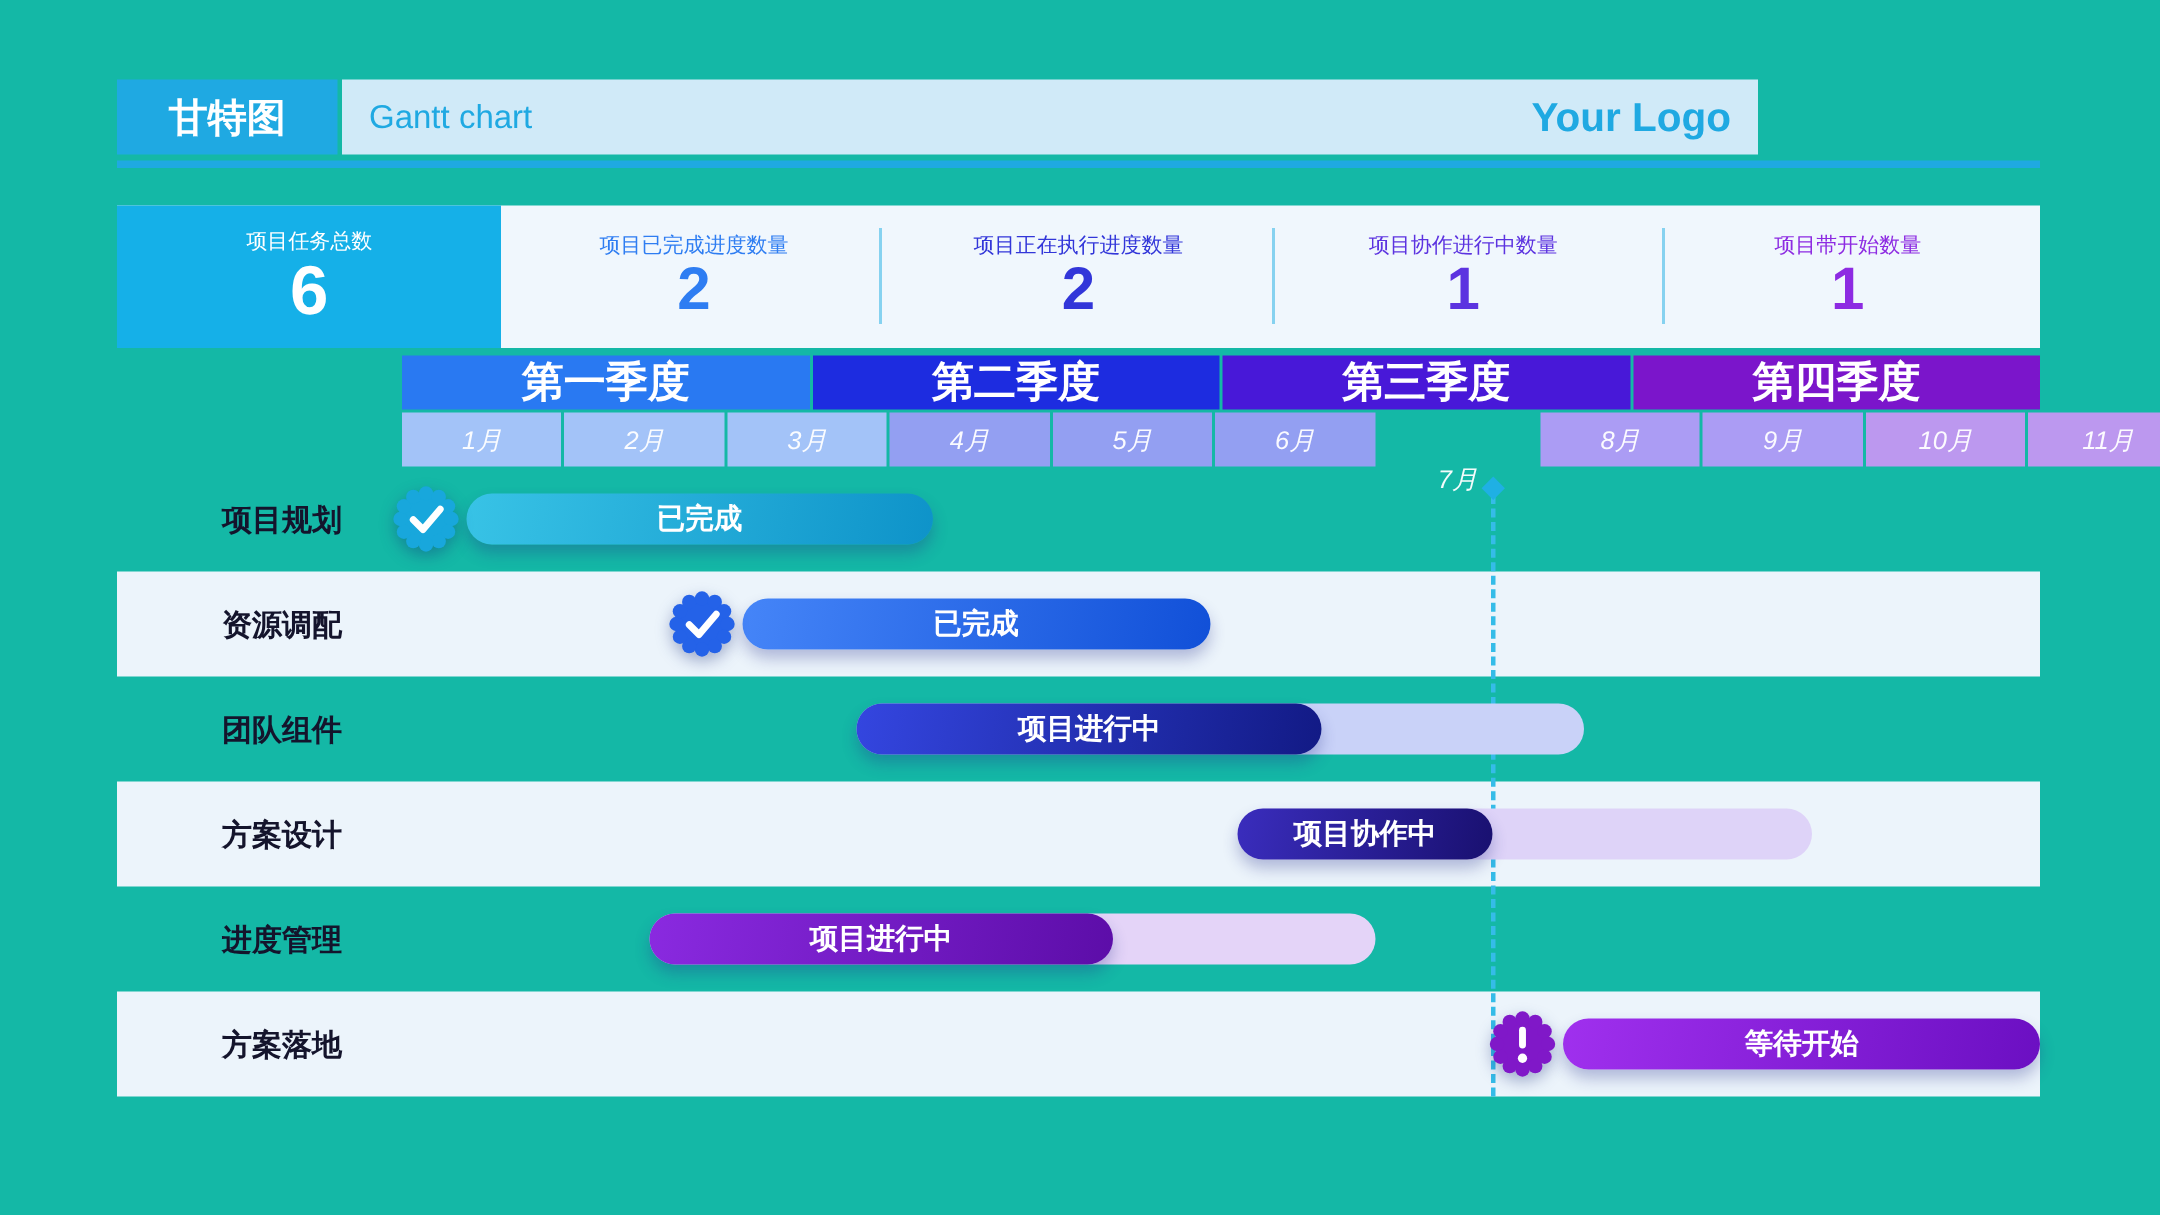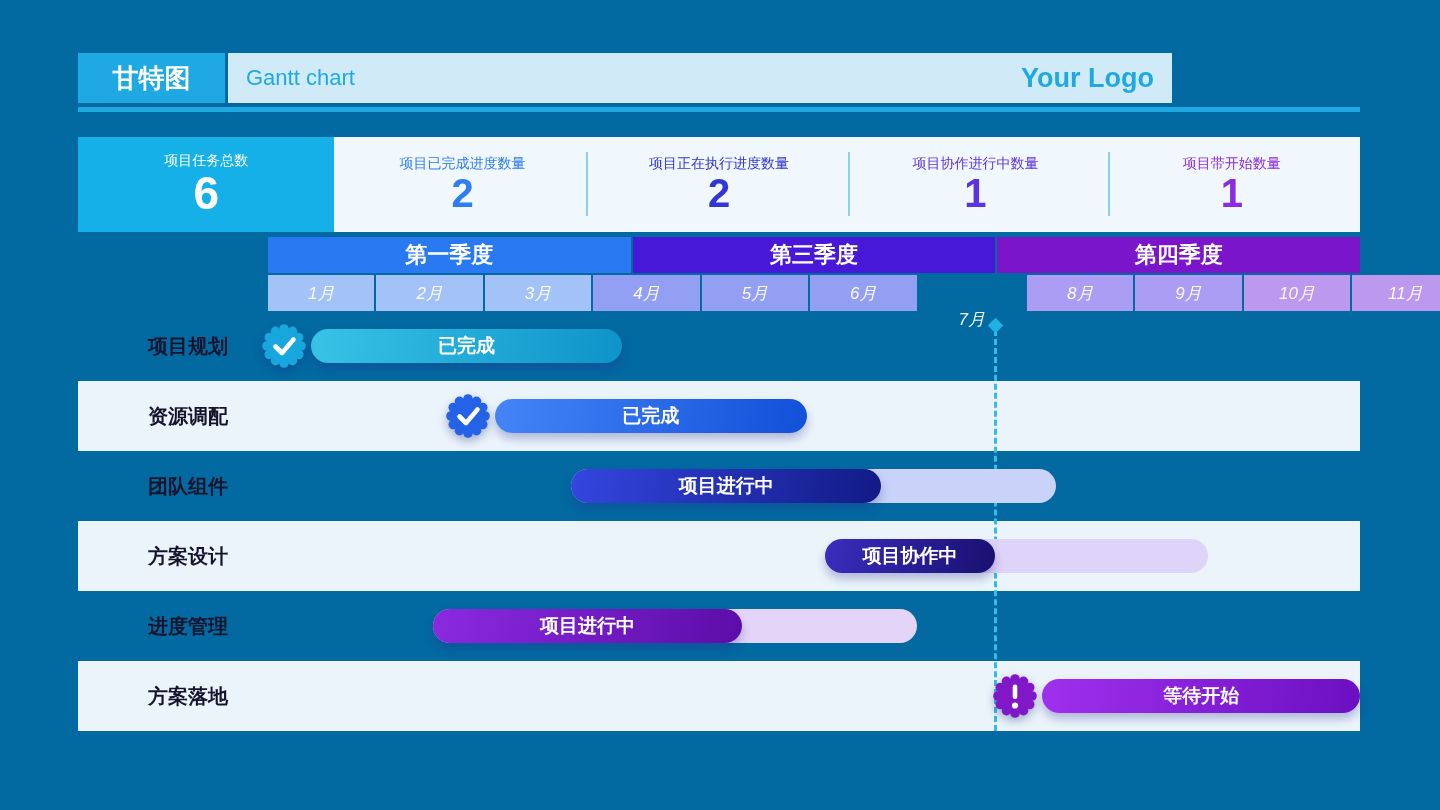--- a/index.html
+++ b/index.html
@@ -1,16 +1,16 @@
 <!DOCTYPE html>
 <html><head>
 <meta charset="utf-8">
 <style>
   html,body{margin:0;padding:0;background:#ffffff;}
-  .page{position:relative;width:1440px;height:810px;background:#0369a1;overflow:hidden;
+  .page{position:relative;width:1440px;height:810px;background:#14b8a6;overflow:hidden;
         font-family:"Liberation Sans","DejaVu Sans",sans-serif;}
 
   
   .hdr-badge{position:absolute;left:78px;top:53px;width:147px;height:50px;background:#1fa9e2;
              display:flex;align-items:center;justify-content:center;color:#fff;font-size:26px;font-weight:bold;}
   .hdr-strip{position:absolute;left:228px;top:53px;width:944px;height:50px;background:#d0eaf8;
              display:flex;align-items:center;justify-content:space-between;padding:0 18px;box-sizing:border-box;}
   .hdr-sub{color:#1fa9e2;font-size:22px;}
   .hdr-logo{color:#1fa9e2;font-size:27px;font-weight:bold;}
   .hdr-line{position:absolute;left:78px;top:107px;width:1282px;height:5px;background:#1fa9e2;}
@@ -21,21 +21,21 @@
   .stat-label{font-size:14px;line-height:1.25;}
   .stat-value{font-size:40px;font-weight:bold;line-height:1.05;}
   .stat.active .stat-label{color:#fff;}
   .stat.active .stat-value{color:#fff;font-size:46px;}
   .stat-div{position:absolute;top:15px;width:2px;height:64px;background:#86d2f0;}
 
   
   .corner{position:absolute;left:78px;top:237px;width:187px;height:74px;background:#12b1e9;
           display:flex;align-items:center;justify-content:center;color:#fff;font-size:24px;font-weight:bold;}
   .qrow{position:absolute;left:268px;top:237px;width:1092px;height:36px;display:flex;gap:2px;}
-  .qcell{flex:1;display:flex;align-items:center;justify-content:center;color:#fff;font-size:22px;font-weight:bold;}
+  .qcell{flex:1;display:flex;align-items:center;justify-content:center;color:#fff;font-size:28px;font-weight:bold;}
   .mrow{position:absolute;left:268px;top:275px;width:1299px;height:36px;display:flex;gap:2px;font-style:italic;}
   .mcell{flex:1;display:flex;align-items:center;justify-content:center;color:rgba(255,255,255,0.95);font-size:17px;}
 
   
   .gbody{position:absolute;left:78px;top:311px;width:1282px;height:420px;}
   .task-row{position:relative;width:100%;height:70px;}
   .task-row.alt{background:#ecf4fb;}
   .task-name{position:absolute;left:42px;top:0;height:70px;display:flex;align-items:center;
              font-size:20px;font-weight:bold;color:#14142c;margin-left:28px;}
   .bar-track{position:absolute;top:18px;height:34px;border-radius:17px;z-index:2;}
@@ -87,20 +87,21 @@
       <div class="stat-label" style="color: rgb(141, 43, 226);">项目带开始数量</div>
       <div class="stat-value" style="color: rgb(141, 43, 226);">1</div>
     </div>
     <div class="stat-div" style="left:508px"></div>
     <div class="stat-div" style="left:770px"></div>
     <div class="stat-div" style="left:1030px"></div>
   </div>
 
   <div class="qrow">
     <div class="qcell" style="background: rgb(41, 121, 242);">第一季度</div>
+    <div class="qcell" style="background: rgb(29, 44, 224);">第二季度</div>
     <div class="qcell" style="background: rgb(72, 24, 216);">第三季度</div>
     <div class="qcell" style="background: rgb(123, 21, 203);">第四季度</div>
   </div>
   <div class="mrow">
     <div class="mcell" style="background: rgb(163, 195, 248);">1月</div>
     <div class="mcell" style="background: rgb(163, 195, 248);">2月</div>
     <div class="mcell" style="background: rgb(163, 195, 248);">3月</div>
     <div class="mcell" style="background: rgb(147, 159, 242);">4月</div>
     <div class="mcell" style="background: rgb(147, 159, 242);">5月</div>
     <div class="mcell" style="background: rgb(147, 159, 242);">6月</div>

